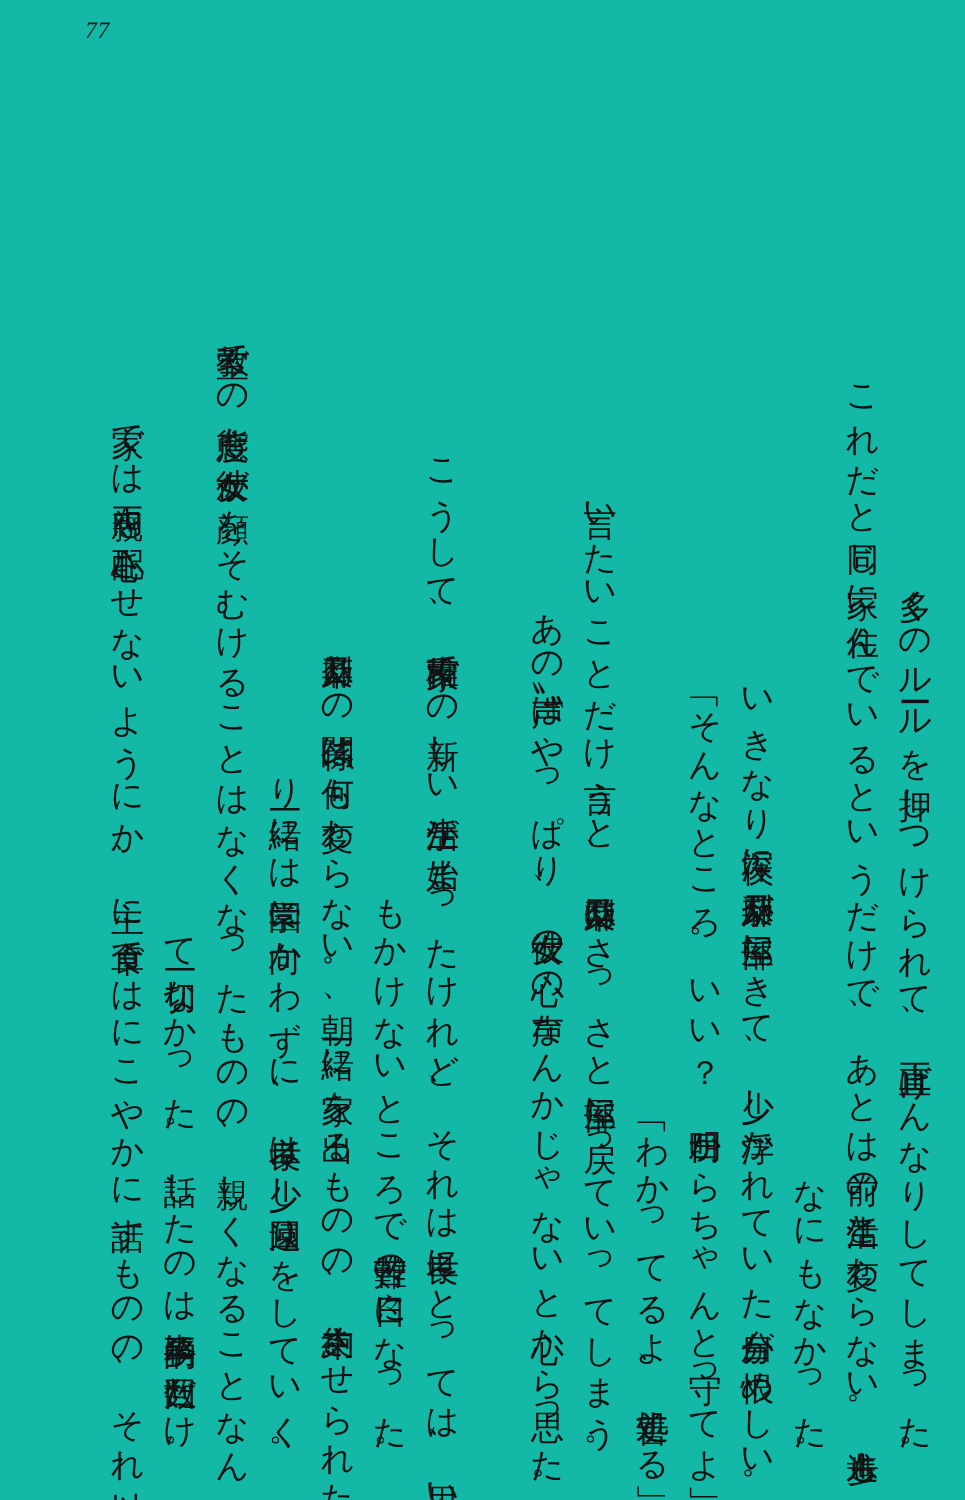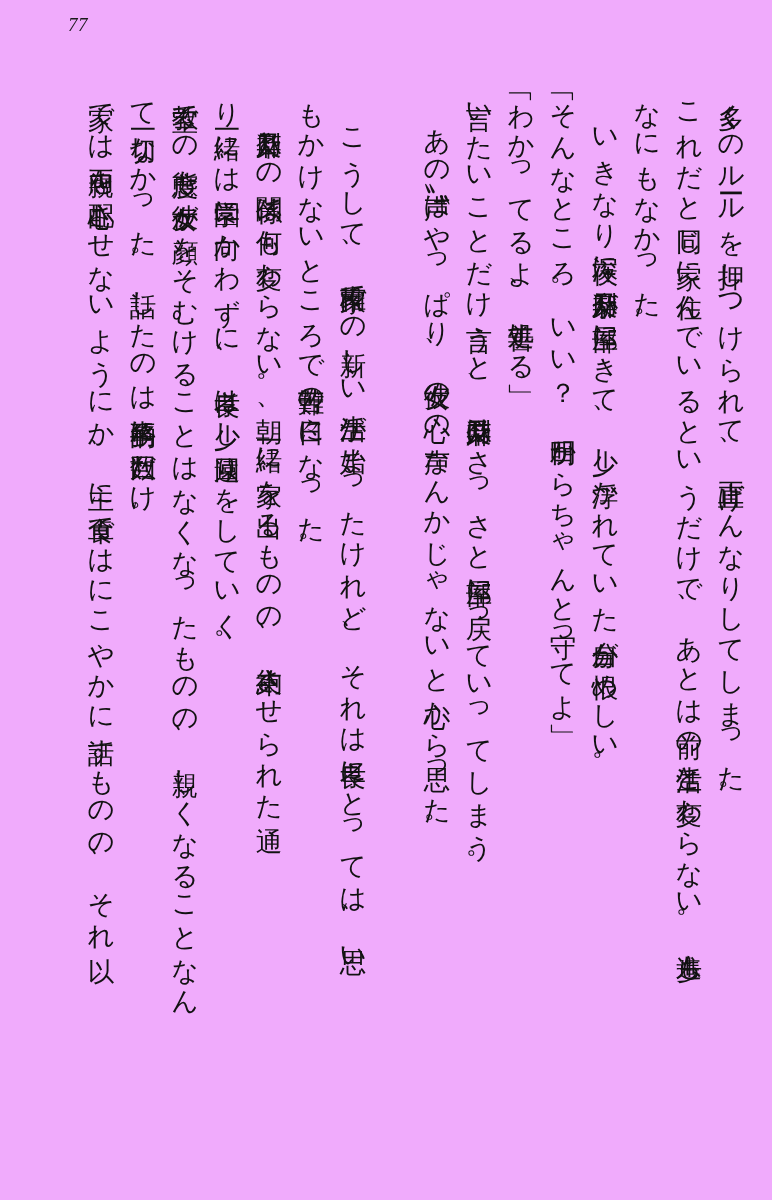--- a/index.html
+++ b/index.html
@@ -15,21 +15,22 @@
     color: #111111;
     overflow: hidden;
   }
 
   .page {
     position: absolute;
     left: 0;
     top: 0;
     width: 772px;
     height: 1200px;
-    background: #f0abfc;
+    background: #14b8a6;
+    text-align: right;
   }
 
   .page-number {
     position: absolute;
     left: 68px;
     top: 14px;
     font-family: "Liberation Serif", "DejaVu Serif", serif;
     font-size: 19px;
     font-style: italic;
     color: #1a1a1a;

